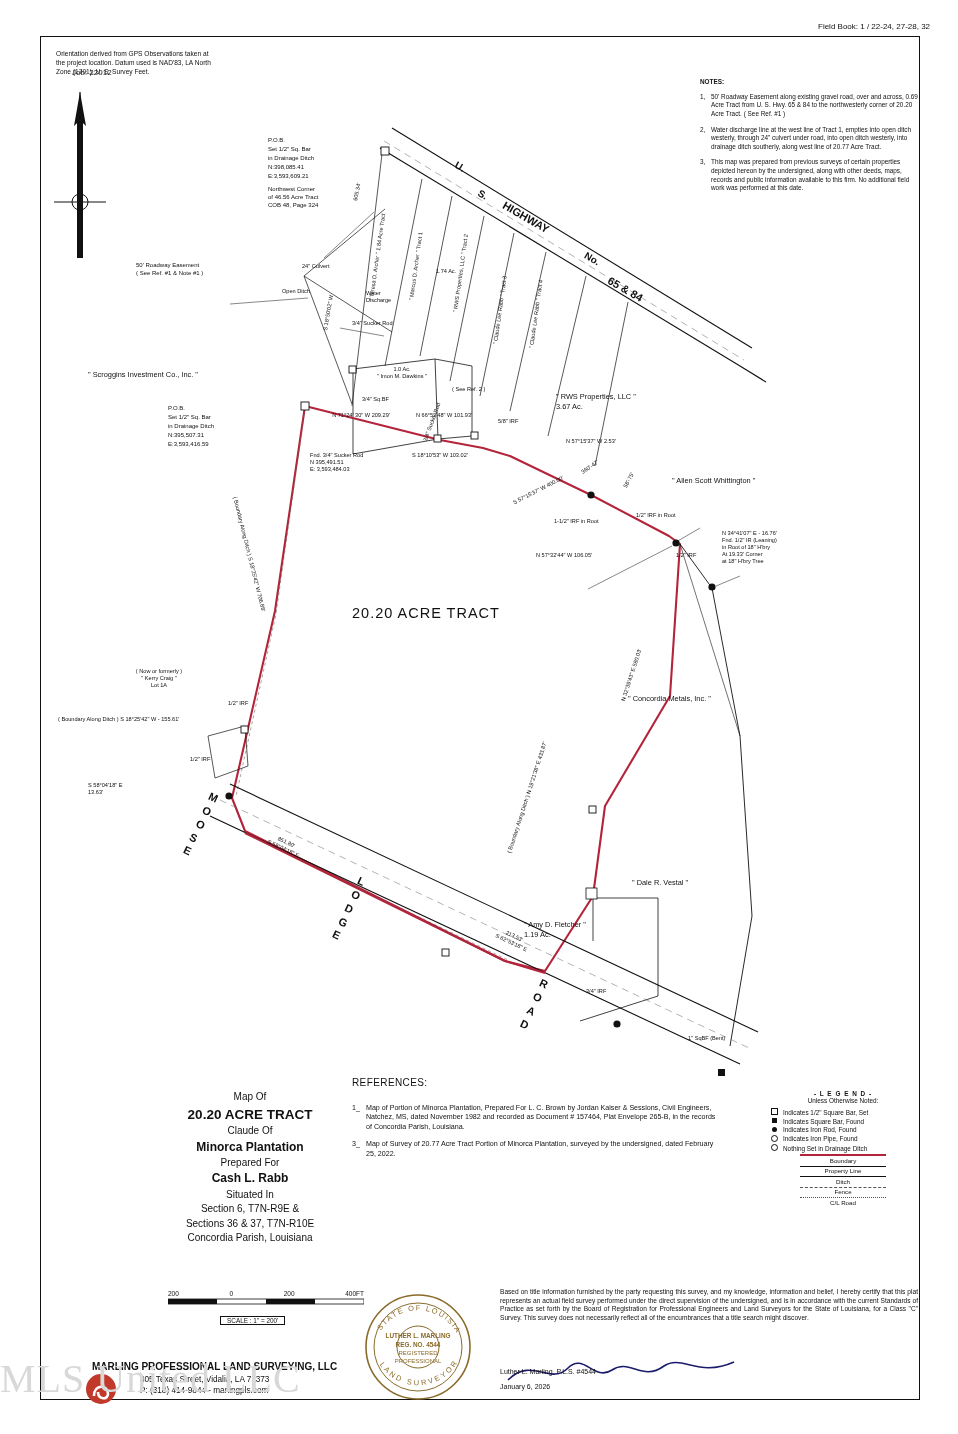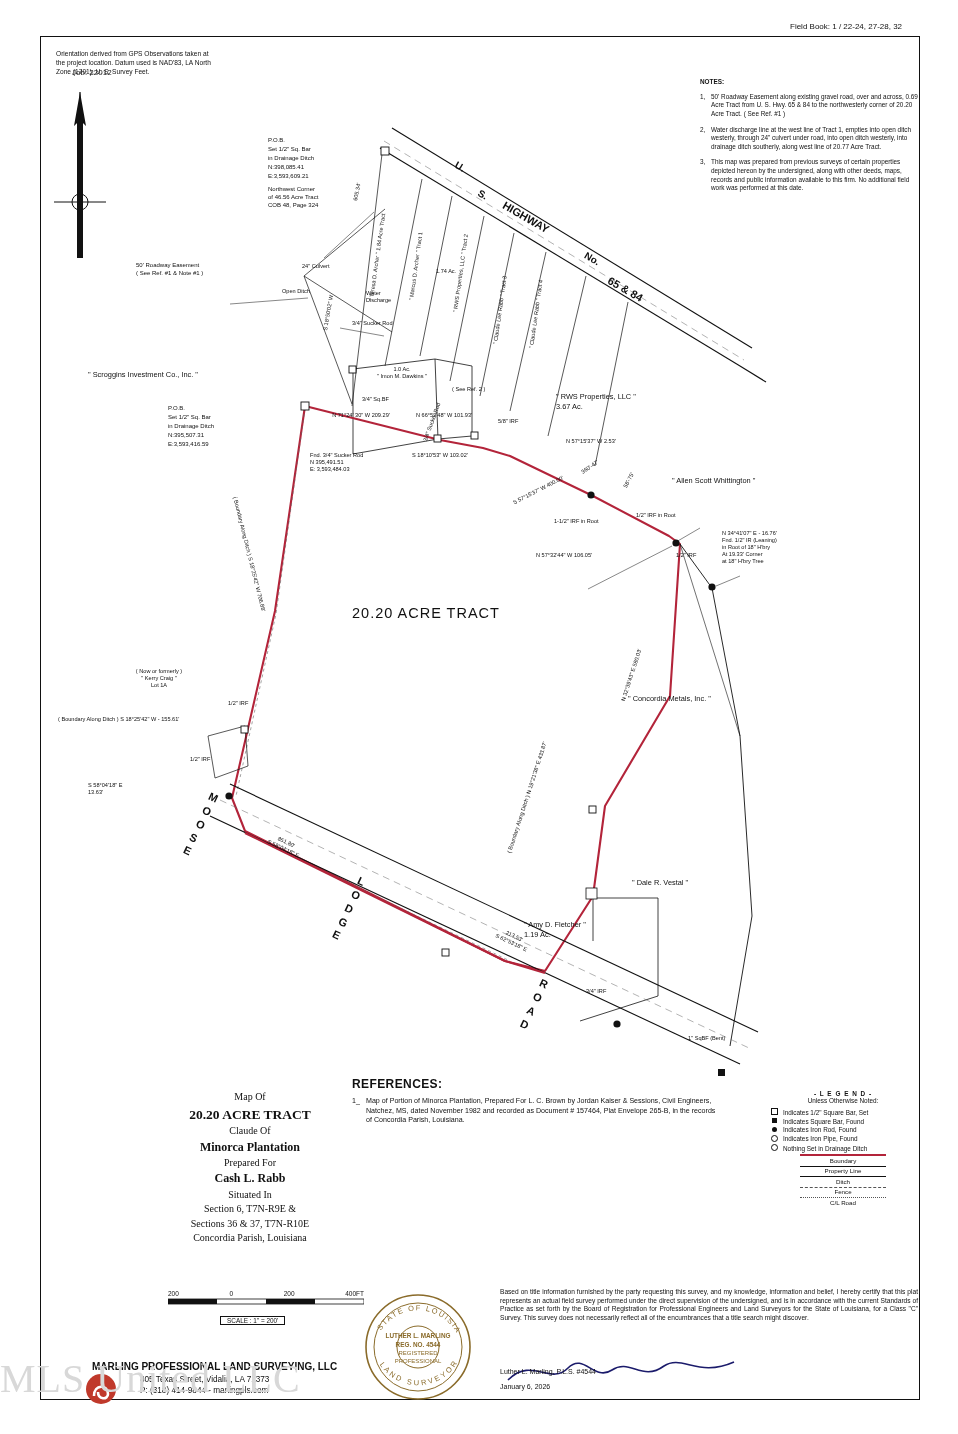--- a/index.html
+++ b/index.html
@@ -1,21 +1,21 @@
 <!DOCTYPE html>
 <html><head>
 <meta charset="utf-8">
 <style>
   html,body{margin:0;padding:0;background:#ffffff;}
   body{width:958px;height:1434px;position:relative;font-family:"Liberation Sans",sans-serif;color:#111;overflow:hidden;}
   .sheet{position:absolute;left:0;top:0;width:958px;height:1434px;background:#fff;}
   .border-outer{position:absolute;left:40px;top:36px;width:878px;height:1362px;border:1.6px solid #111;}
   .hdr{position:absolute;font-size:8px;color:#111;}
   .job{left:72px;top:22px;margin-top:46px;}
-  .fieldbook{left:790px;top:22px;}
+  .fieldbook{left:818px;top:22px;}
   .note-box{position:absolute;font-size:6.6px;line-height:1.35;color:#111;}
   .block{position:absolute;font-size:6.6px;line-height:1.35;}
   .tiny{font-size:6px;line-height:1.3;}
   .smaller{font-size:5.6px;line-height:1.25;}
   .b{font-weight:bold;}
   .ctr{text-align:center;}
   .rot{transform-origin:0 0;white-space:nowrap;}
   svg{display:block;}
   #map{position:absolute;left:40px;top:36px;width:878px;height:1362px;}
   .legendbox{position:absolute;left:768px;top:1090px;width:150px;font-size:6.4px;}
@@ -26,25 +26,25 @@
   .dot-fill{display:inline-block;width:5px;height:5px;border-radius:50%;background:#111;}
   .dot-open{display:inline-block;width:5px;height:5px;border-radius:50%;border:1px solid #111;background:#fff;}
   .dot-ring{display:inline-block;width:5px;height:5px;border-radius:50%;border:1.4px solid #111;background:#fff;}
   .lineswatch{height:0;border-top:1.2px solid #111;width:86px;}
   .linered{height:0;border-top:2px solid #b3243a;width:86px;}
   .linedash{height:0;border-top:1px dashed #555;width:86px;}
   .linedot{height:0;border-top:1px dotted #555;width:86px;}
   .legendlinerow{display:flex;flex-direction:column;align-items:center;margin-top:2px;}
   .legendlinerow span{font-size:6.2px;margin-top:0.5px;}
   .titleblock{position:absolute;left:120px;top:1090px;width:260px;text-align:center;}
-  .titleblock div{font-size:10px;line-height:1.45;font-family:Liberation Serif, serif;}
+  .titleblock div{font-size:10px;line-height:1.45;font-family:Liberation Sans, sans-serif;}
   .titleblock .big{font-size:13.5px;font-weight:bold;}
   .titleblock .med{font-size:12px;font-weight:bold;}
   .refs{position:absolute;left:352px;top:1076px;width:370px;font-size:7.1px;line-height:1.35;}
-  .refs .rtitle{font-weight:bold;font-size:12px;margin-bottom:5px;letter-spacing:.4px;}
+  .refs .rtitle{font-weight:normal;font-size:10px;margin-bottom:14px;letter-spacing:.4px;}
   .refitem{margin-bottom:8px;display:flex;}
   .refnum{width:14px;flex:none;}
   .cert{position:absolute;left:500px;top:1288px;width:418px;font-size:6.6px;line-height:1.32;text-align:justify;}
   .sig{position:absolute;left:500px;top:1368px;font-size:7px;}
   .seal{position:absolute;left:352px;top:1288px;width:132px;height:118px;}
   .seal .txt{position:absolute;width:132px;text-align:center;font-size:6px;}
   .scalebar{position:absolute;left:168px;top:1290px;width:196px;}
   .firm{position:absolute;left:92px;top:1360px;font-size:8.2px;line-height:1.35;}
   .watermark{position:absolute;left:0;top:1355px;width:400px;font-size:40px;color:#d8d8d8;font-family:"Liberation Serif",serif;letter-spacing:1px;}
   .notes{position:absolute;left:700px;top:78px;width:218px;font-size:6.4px;line-height:1.35;}
@@ -284,20 +284,24 @@
   <div class="block smaller" style="left:688px;top:1035px;">1" SqBF (Bent)</div>
   <div class="block smaller" style="left:554px;top:518px;">1-1/2" IRF in Root</div>
   <div class="block smaller" style="left:190px;top:756px;">1/2" IRF</div>
 
   <div class="refs">
     <div class="rtitle">REFERENCES:</div>
     <div class="refitem">
         <span class="refnum">1_</span>
         <span>Map of Portion of Minorca Plantation, Prepared For L. C. Brown by Jordan Kaiser &amp; Sessions, Civil Engineers, Natchez, MS, dated November 1982 and recorded as Document # 157464, Plat Envelope 265-B, in the records of Concordia Parish, Louisiana.</span>
       </div>
+    <div class="refitem">
+        <span class="refnum">3_</span>
+        <span>Map of Survey of 20.77 Acre Tract Portion of Minorca Plantation, surveyed by the undersigned, dated February 25, 2022.</span>
+      </div>
   </div>
 
   <div class="legendbox">
     <div class="ctr b" style="letter-spacing:1px;">- L E G E N D -</div>
     <div class="ctr" style="margin-bottom:4px;">Unless Otherwise Noted:</div>
     <div class="legendrow">
         <span class="lgicon"><span class="sq-open"></span></span>
         <span>Indicates 1/2" Square Bar, Set</span>
       </div>
     <div class="legendrow">

